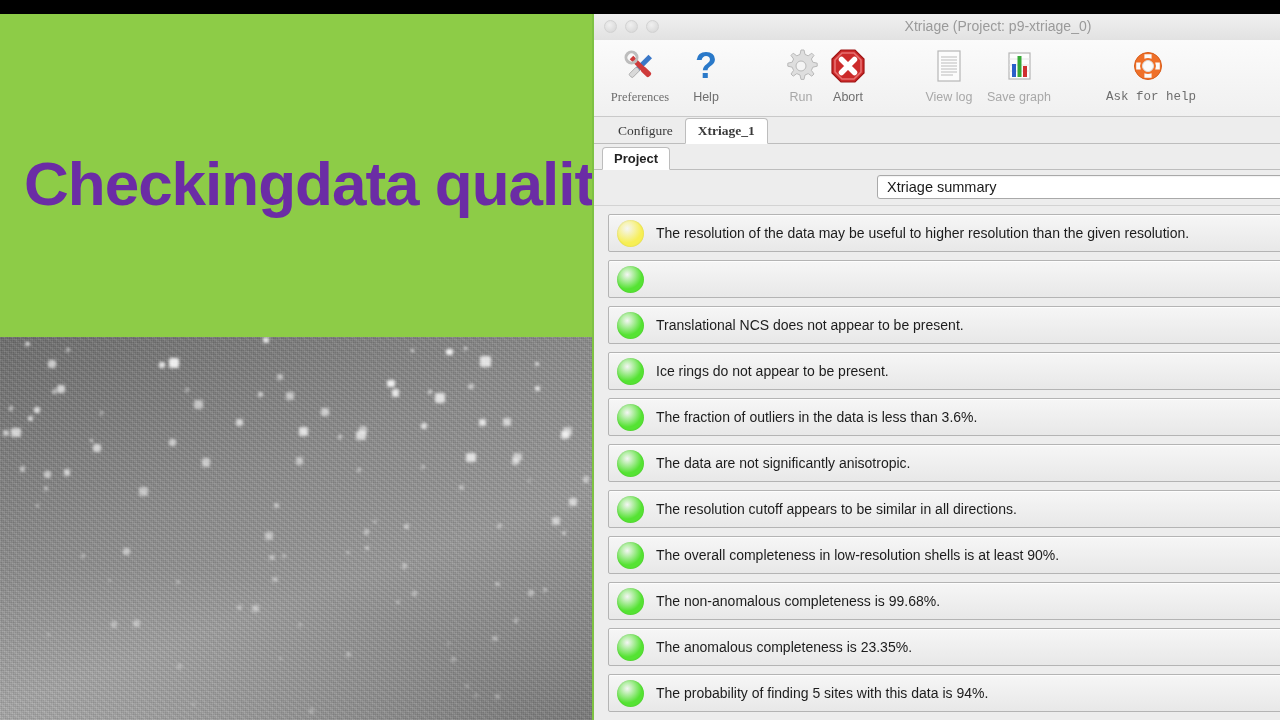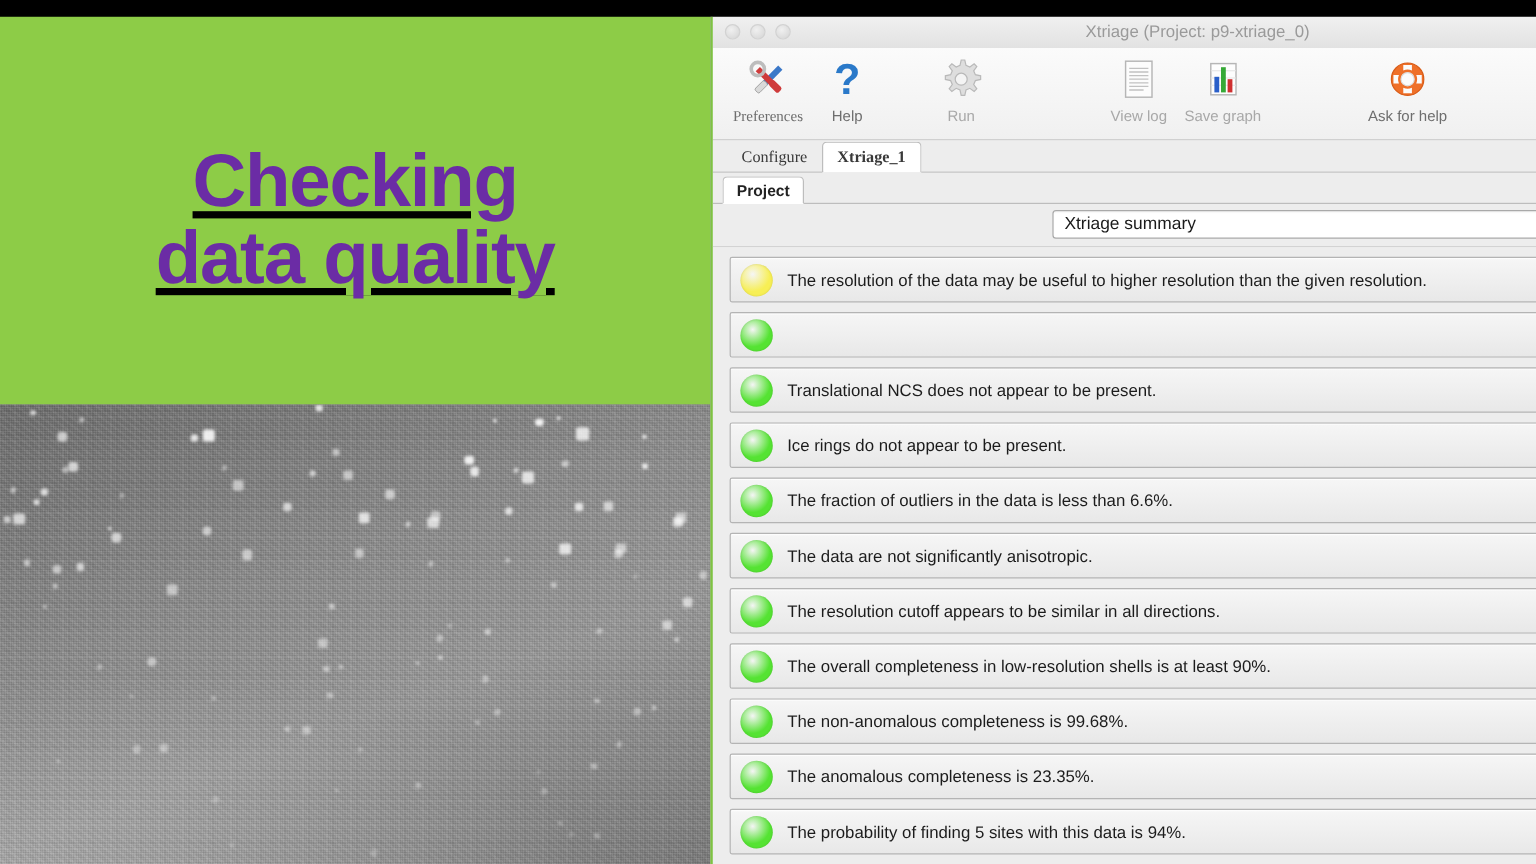--- a/index.html
+++ b/index.html
@@ -40,25 +40,24 @@
     background: #8DCC47;
   }
   .slide-title {
     position: absolute;
     left: 0; top: 0;
     width: 592px; height: 323px;
     background: #8DCC47;
     box-sizing: border-box;
     padding: 16px 24px 0 24px;
     display: flex;
-    flex-direction: column;
-    justify-content: center;
+    flex-direction: row;
+    justify-content: space-between;
     align-items: center;
     text-align: center;
-    text-decoration: underline;
   }
   .slide-title .line {
     color: #6B2CA5;
     font-weight: bold;
     font-size: 62px;
     line-height: 1.03;
     letter-spacing: -1px;
     white-space: nowrap;
   }
   .slide-title .line em {
@@ -439,20 +438,30 @@
           <svg width="40" height="40" viewBox="0 0 40 40">
             <g fill="#dedede" stroke="#b9b9b9" stroke-width="1">
               <path d="M20 4 l3 0 1 4.4 3.2 1.4 3.6-2.6 2.2 2.2 -2.6 3.6 1.4 3.2 4.4 1 0 3 -4.4 1 -1.4 3.2 2.6 3.6 -2.2 2.2 -3.6-2.6 -3.2 1.4 -1 4.4 -3 0 -1-4.4 -3.2-1.4 -3.6 2.6 -2.2-2.2 2.6-3.6 -1.4-3.2 -4.4-1 0-3 4.4-1 1.4-3.2 -2.6-3.6 2.2-2.2 3.6 2.6 3.2-1.4z"></path>
               <circle cx="20" cy="20" r="5" fill="#f4f4f4"></circle>
             </g>
           </svg>
         </div>
         <div class="lbl">Run</div>
       </div>
 
+      <div class="tool" style="left:212px;">
+        <div class="glyph">
+          <svg width="40" height="40" viewBox="0 0 40 40">
+            <polygon points="13,4 27,4 36,13 36,27 27,36 13,36 4,27 4,13" fill="#cc2b2b" stroke="#9d1414" stroke-width="1.2"></polygon>
+            <polygon points="14,7 26,7 33,14 33,26 26,33 14,33 7,26 7,14" fill="none" stroke="#e87070" stroke-width="1.6"></polygon>
+            <path d="M13.5 13.5 L26.5 26.5 M26.5 13.5 L13.5 26.5" stroke="#ffffff" stroke-width="5.5" stroke-linecap="round"></path>
+          </svg>
+        </div>
+        <div class="lbl">Abort</div>
+      </div>
 
       <div class="tool disabled" style="left:313px;">
         <div class="glyph">
           <svg width="40" height="40" viewBox="0 0 40 40">
             <rect x="9" y="5" width="22" height="30" fill="#fcfcfc" stroke="#b6b6b6" stroke-width="1.2"></rect>
             <g stroke="#c2c2c2" stroke-width="1.1">
               <line x1="12" y1="11" x2="28" y2="11"></line>
                 <line x1="12" y1="14" x2="28" y2="14"></line>
               <line x1="12" y1="17" x2="28" y2="17"></line>
                 <line x1="12" y1="20" x2="28" y2="20"></line>
@@ -475,21 +484,21 @@
               <line x1="10" y1="25" x2="31" y2="25"></line>
             </g>
             <rect x="13" y="18" width="4" height="13" fill="#2a5fc9"></rect>
             <rect x="18.5" y="10" width="4" height="21" fill="#36a936"></rect>
             <rect x="24" y="20" width="4" height="11" fill="#cf3030"></rect>
           </svg>
         </div>
         <div class="lbl">Save graph</div>
       </div>
 
-      <div class="tool" style="left:537px;">
+      <div class="tool" style="left:512px;font-family:Liberation Mono, monospace;">
         <div class="glyph">
           <svg width="40" height="40" viewBox="0 0 40 40">
             <circle cx="20" cy="20" r="13.5" fill="#ef7029" stroke="#d85c18" stroke-width="1"></circle>
             <circle cx="20" cy="20" r="5.5" fill="#fbfbfb" stroke="#dcdcdc" stroke-width="1"></circle>
             <g fill="#fbfbfb">
               <path d="M16.4 8.2 h7.2 v4.6 a9 9 0 0 0 -7.2 0 z"></path>
               <path d="M16.4 31.8 h7.2 v-4.6 a9 9 0 0 1 -7.2 0 z"></path>
               <path d="M8.2 16.4 v7.2 h4.6 a9 9 0 0 1 0 -7.2 z"></path>
               <path d="M31.8 16.4 v7.2 h-4.6 a9 9 0 0 0 0 -7.2 z"></path>
             </g>
@@ -524,21 +533,21 @@
         <div class="result-row">
           <div class="light" style="background: radial-gradient(circle at 38% 32%, rgba(255, 255, 255, 0.333), rgb(85, 227, 51) 58%, rgb(85, 227, 51)); box-shadow: rgba(0, 0, 0, 0.15) 0px 0px 2px inset;"></div>
           <div class="msg">Translational NCS does not appear to be present.</div>
         </div>
         <div class="result-row">
           <div class="light" style="background: radial-gradient(circle at 38% 32%, rgba(255, 255, 255, 0.333), rgb(85, 227, 51) 58%, rgb(85, 227, 51)); box-shadow: rgba(0, 0, 0, 0.15) 0px 0px 2px inset;"></div>
           <div class="msg">Ice rings do not appear to be present.</div>
         </div>
         <div class="result-row">
           <div class="light" style="background: radial-gradient(circle at 38% 32%, rgba(255, 255, 255, 0.333), rgb(85, 227, 51) 58%, rgb(85, 227, 51)); box-shadow: rgba(0, 0, 0, 0.15) 0px 0px 2px inset;"></div>
-          <div class="msg">The fraction of outliers in the data is less than 6.6%.</div>
+          <div class="msg">The fraction of outliers in the data is less than 3.6%.</div>
         </div>
         <div class="result-row">
           <div class="light" style="background: radial-gradient(circle at 38% 32%, rgba(255, 255, 255, 0.333), rgb(85, 227, 51) 58%, rgb(85, 227, 51)); box-shadow: rgba(0, 0, 0, 0.15) 0px 0px 2px inset;"></div>
           <div class="msg">The data are not significantly anisotropic.</div>
         </div>
         <div class="result-row">
           <div class="light" style="background: radial-gradient(circle at 38% 32%, rgba(255, 255, 255, 0.333), rgb(85, 227, 51) 58%, rgb(85, 227, 51)); box-shadow: rgba(0, 0, 0, 0.15) 0px 0px 2px inset;"></div>
           <div class="msg">The resolution cutoff appears to be similar in all directions.</div>
         </div>
         <div class="result-row">

